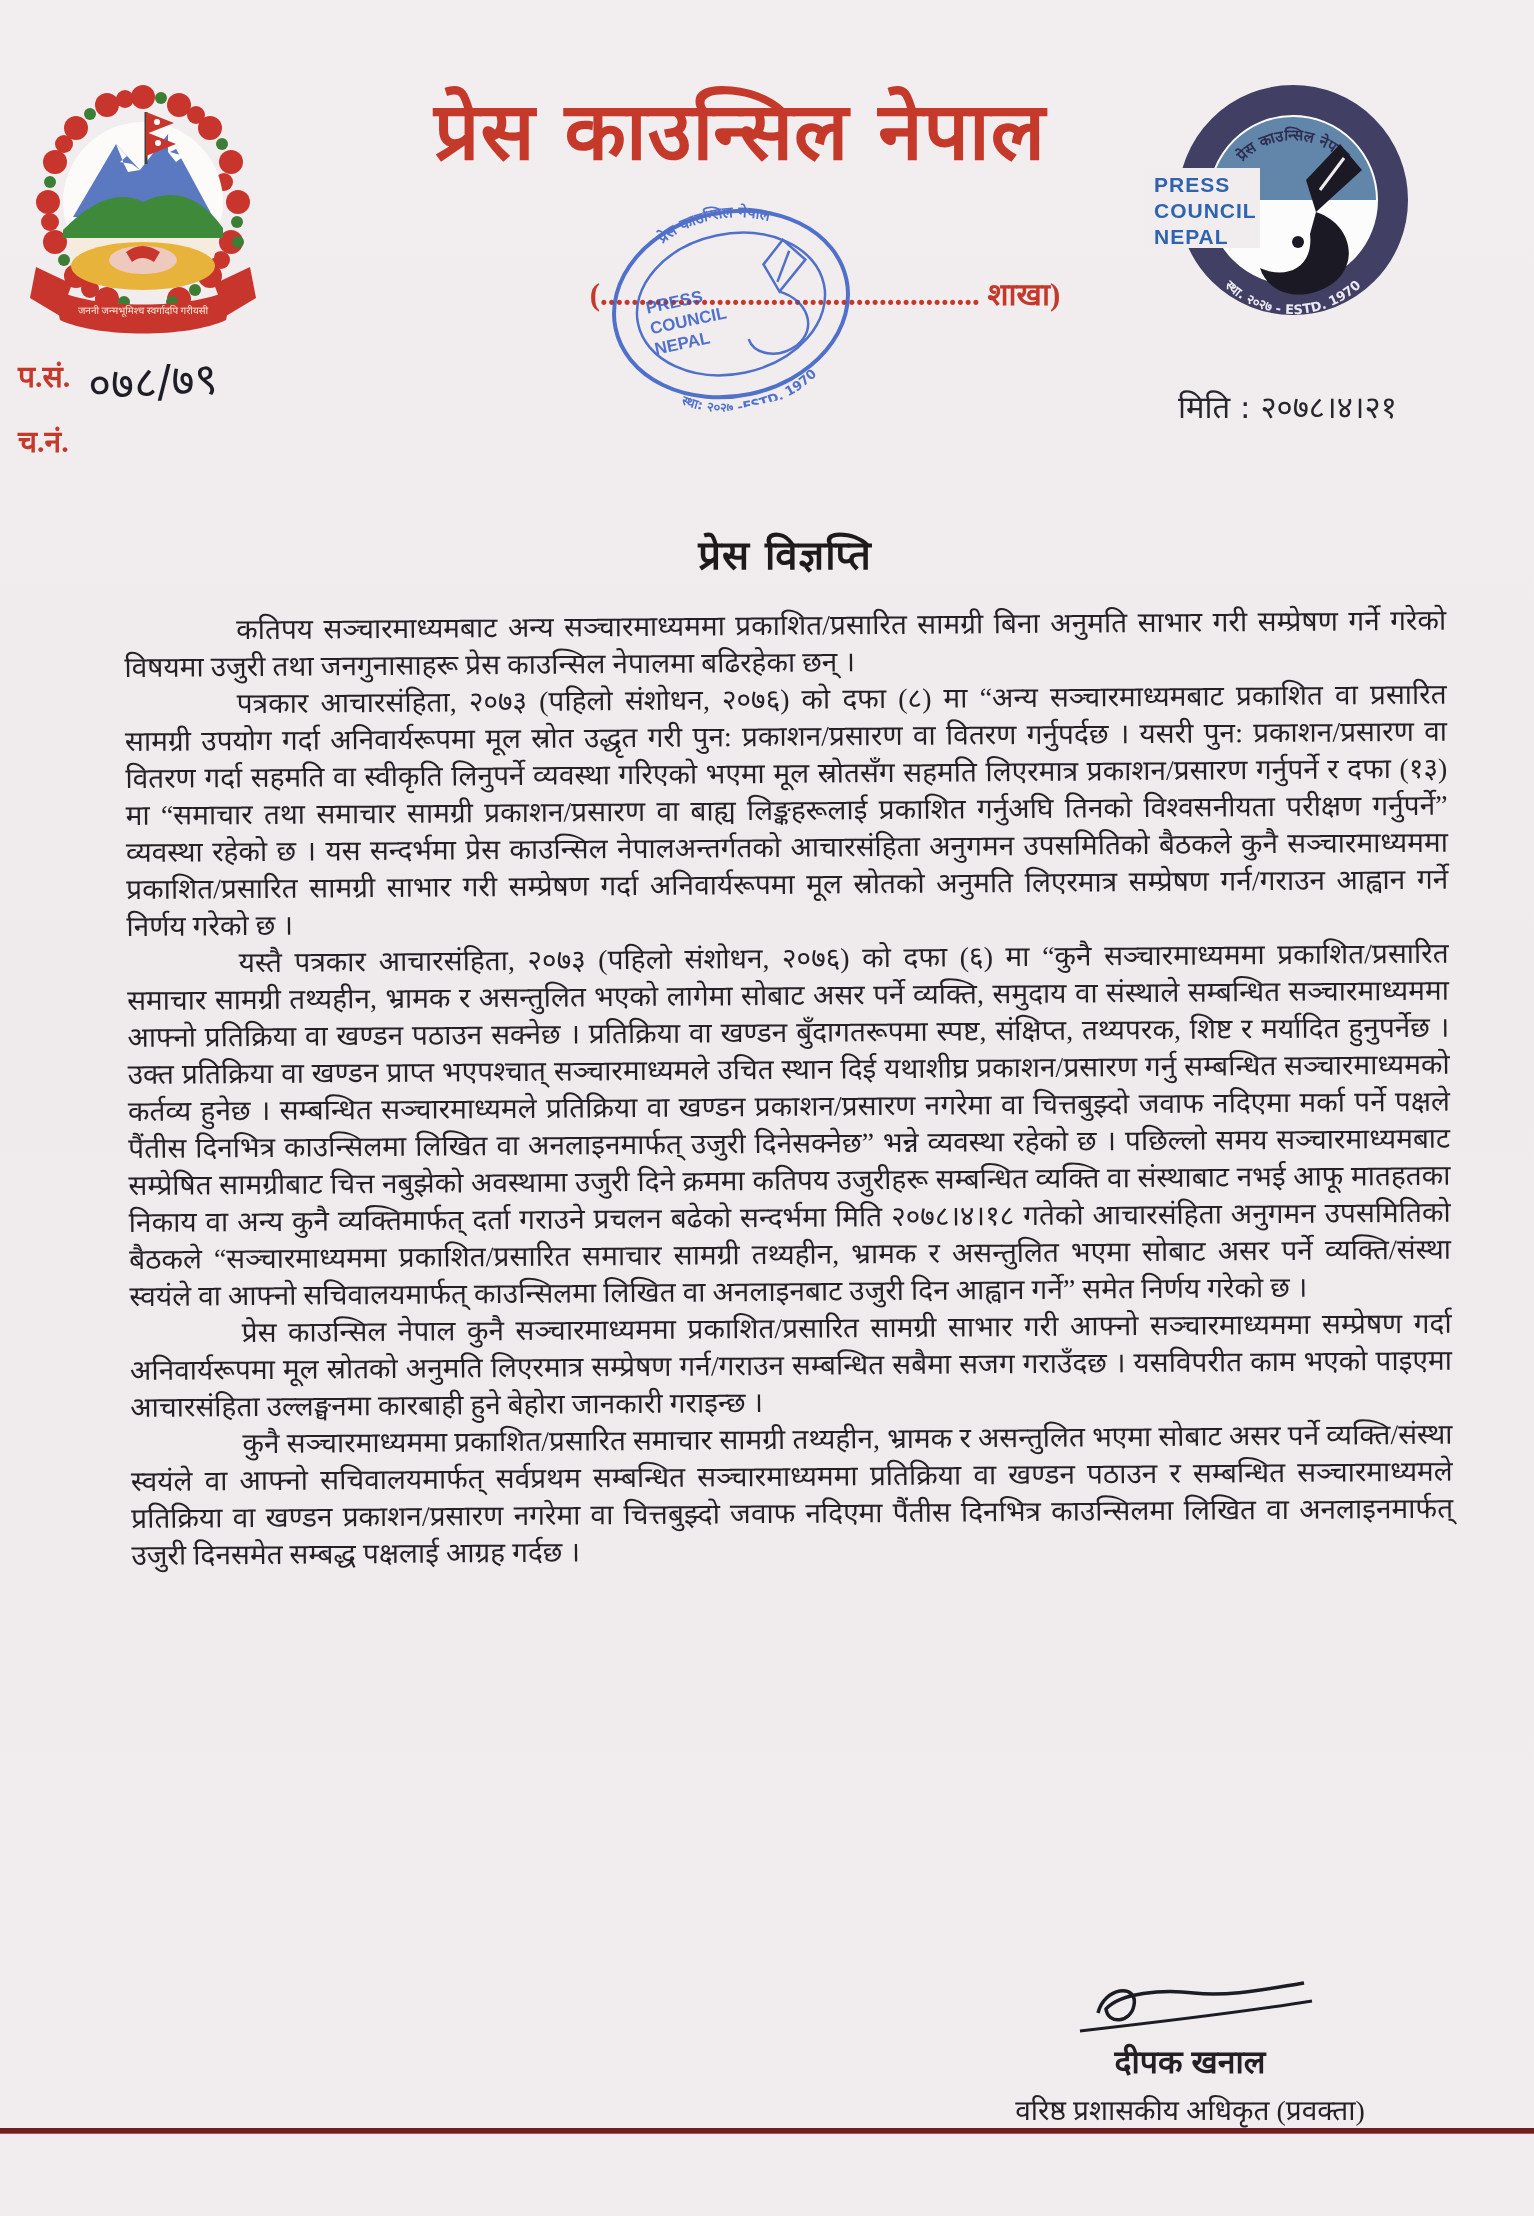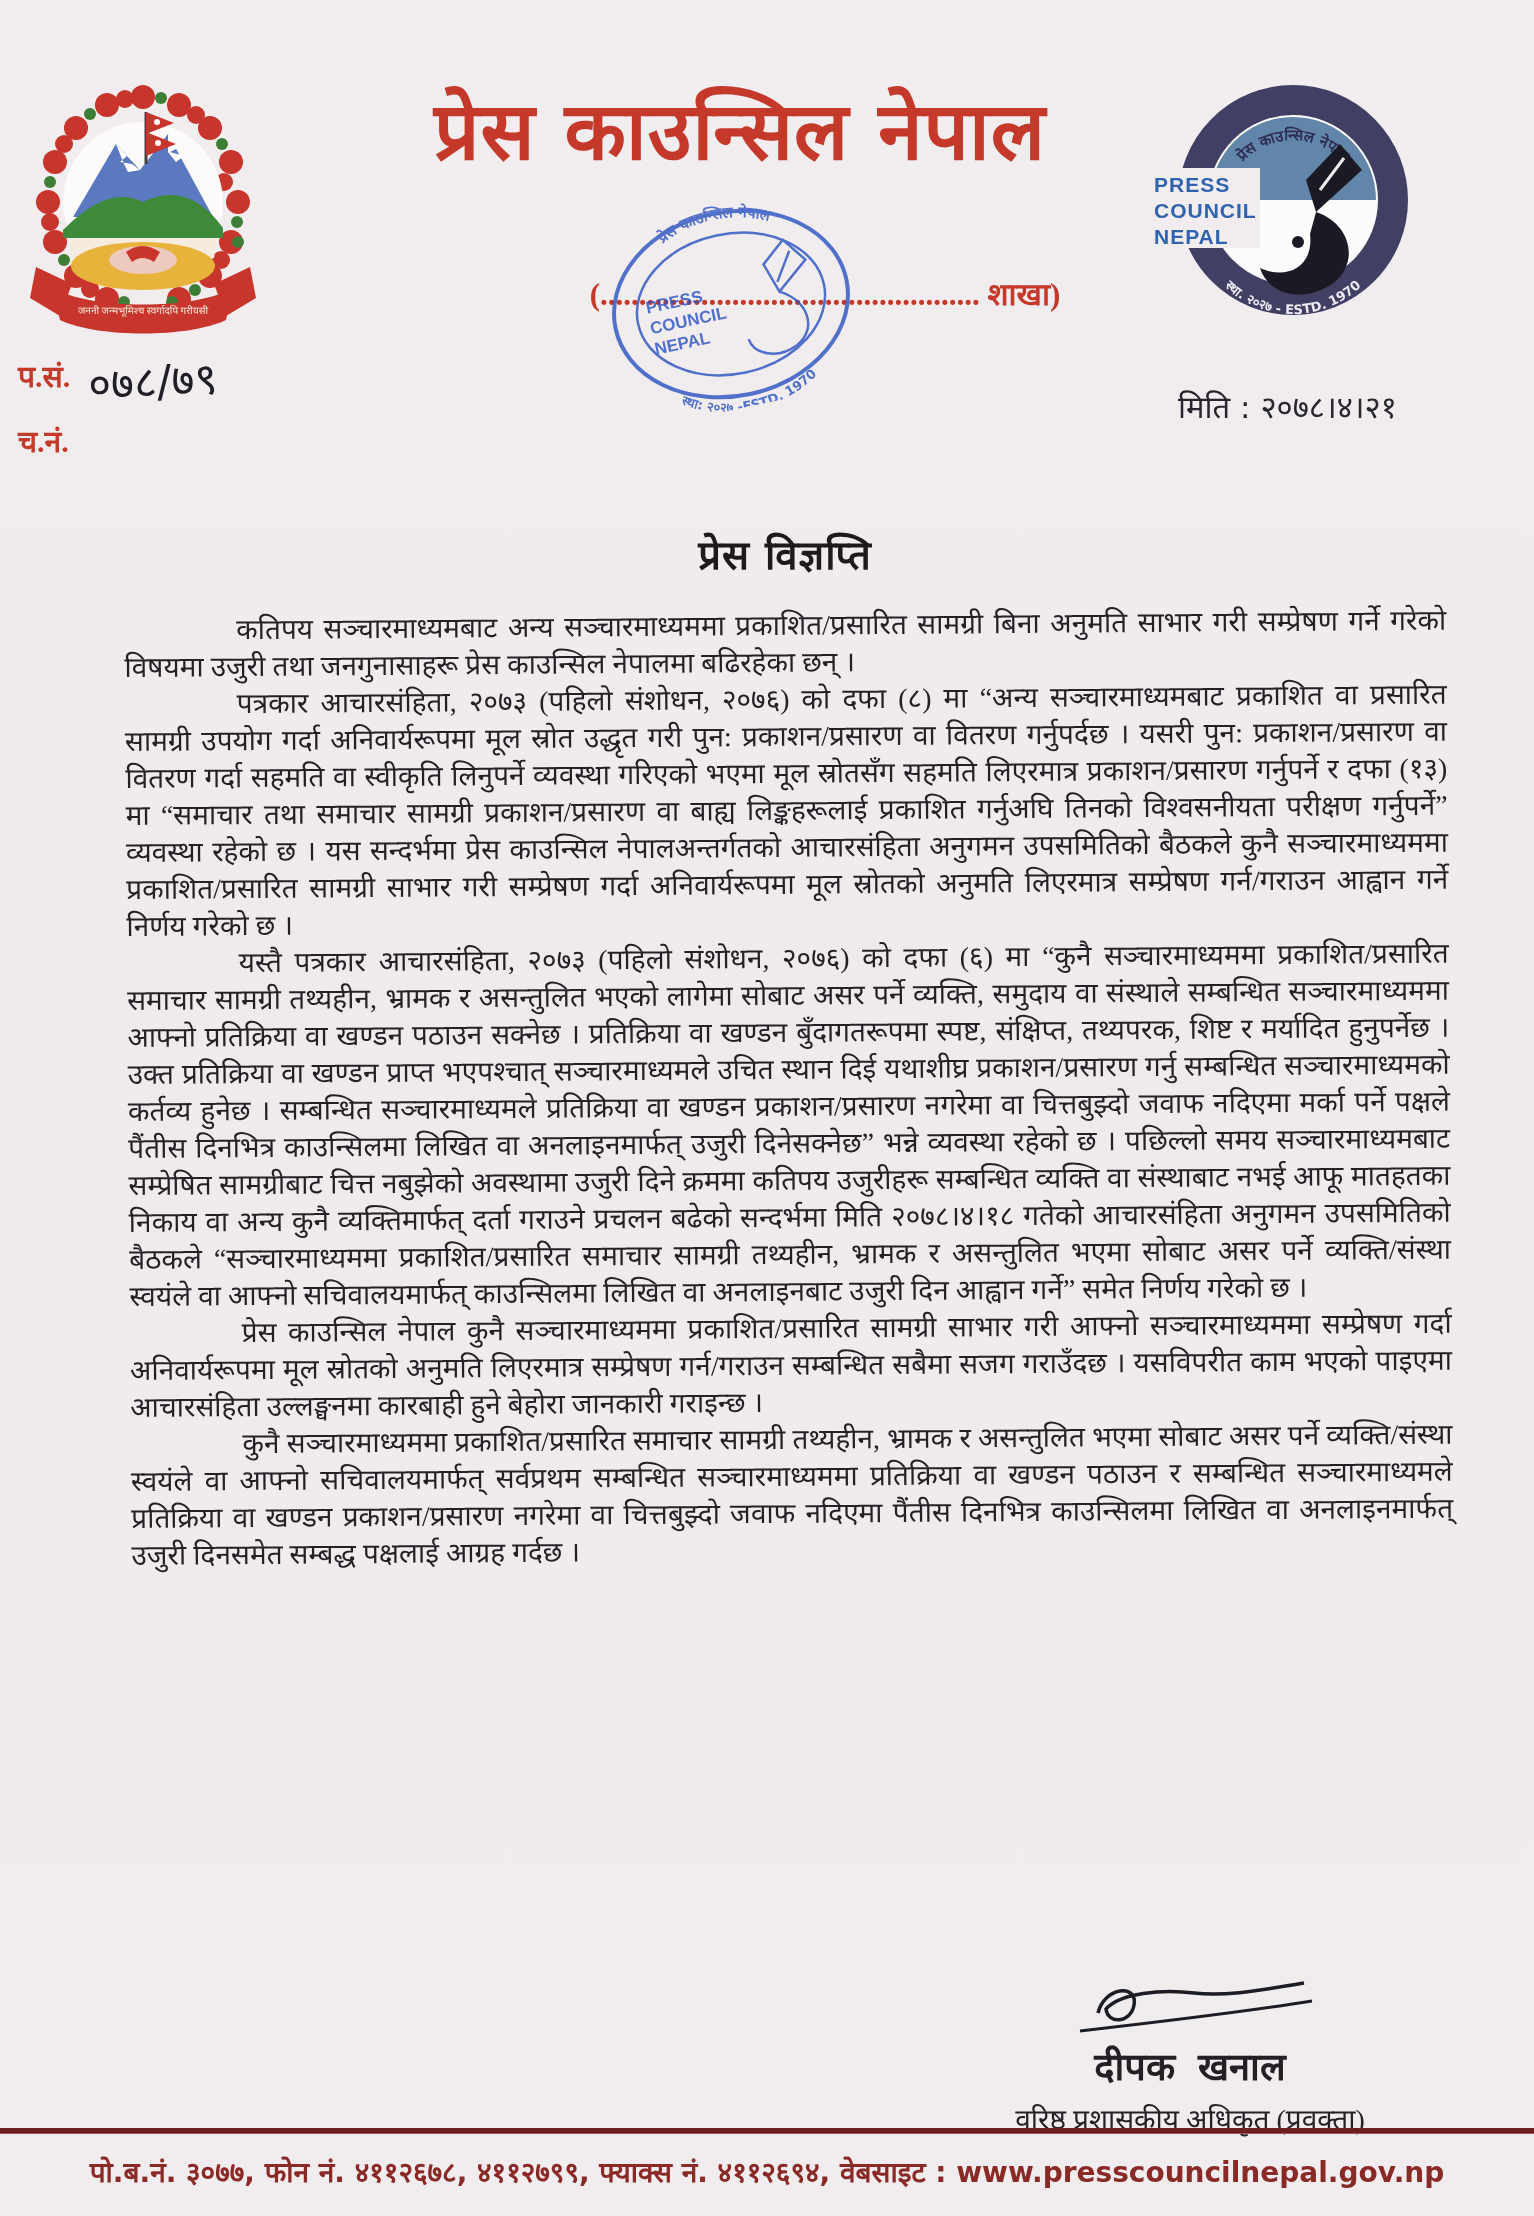--- a/index.html
+++ b/index.html
@@ -43,22 +43,22 @@
     font-family:"DejaVu Sans","Liberation Serif",sans-serif;
   }
   .body-text{
     left:124px;top:612px;width:1322px;
     font-size:28px;line-height:37px;text-align:justify;color:#251f26;
     transform:rotate(-0.45deg);transform-origin:left top;
   }
   .body-text p{margin:0;text-indent:112px;}
   .sig-block{left:930px;top:1975px;width:520px;text-align:center;}
   .sig-scribble{display:block;margin:0 auto;}
-  .sig-name{font-size:38px;color:#231f24;margin-top:2px;font-weight:bold;
-    font-family:Liberation Mono, monospace;}
+  .sig-name{font-size:32px;color:#231f24;margin-top:2px;font-weight:bold;
+    font-family:Liberation Sans, sans-serif;}
   .sig-designation{font-size:28px;color:#251f26;margin-top:8px;
     font-family:Liberation Serif, serif;}
   .footer-rule{left:0;top:2128px;width:1534px;height:5px;background:#6e1f1f;
     border-bottom:1px solid #a85555;}
   .footer-text{
     left:0;top:2152px;width:1534px;text-align:center;
     font-size:28px;font-weight:bold;color:#8a2a26;
     font-family:"DejaVu Sans",sans-serif;
   }
   .stamp{opacity:.82;transform:rotate(-12deg);}
@@ -212,15 +212,14 @@
   <div class="abs sig-block">
     <svg class="sig-scribble" width="260" height="62" viewBox="0 0 260 62">
       <path d="M 38,38 C 44,12 78,8 74,30 C 71,48 48,50 46,34 C 60,18 102,14 134,18 C 168,22 206,14 244,8" stroke="#1c1c24" stroke-width="3.5" fill="none"></path>
       <path d="M 20,56 C 90,48 190,36 252,26" stroke="#1c1c24" stroke-width="3" fill="none"></path>
     </svg>
     <div class="sig-name">दीपक खनाल</div>
     <div class="sig-designation">वरिष्ठ प्रशासकीय अधिकृत (प्रवक्ता)</div>
   </div>
 
   <div class="abs footer-rule"></div>
-  <div class="abs footer-text">पो.ब.नं. ३०७७, फोन नं. ४११२६७८, ४११२७९९, फ्याक्स नं. ४११२६९४, वेबसाइट : www.presscouncilnepal.gov.np</div>
 
 </div>
 
 </body></html>

